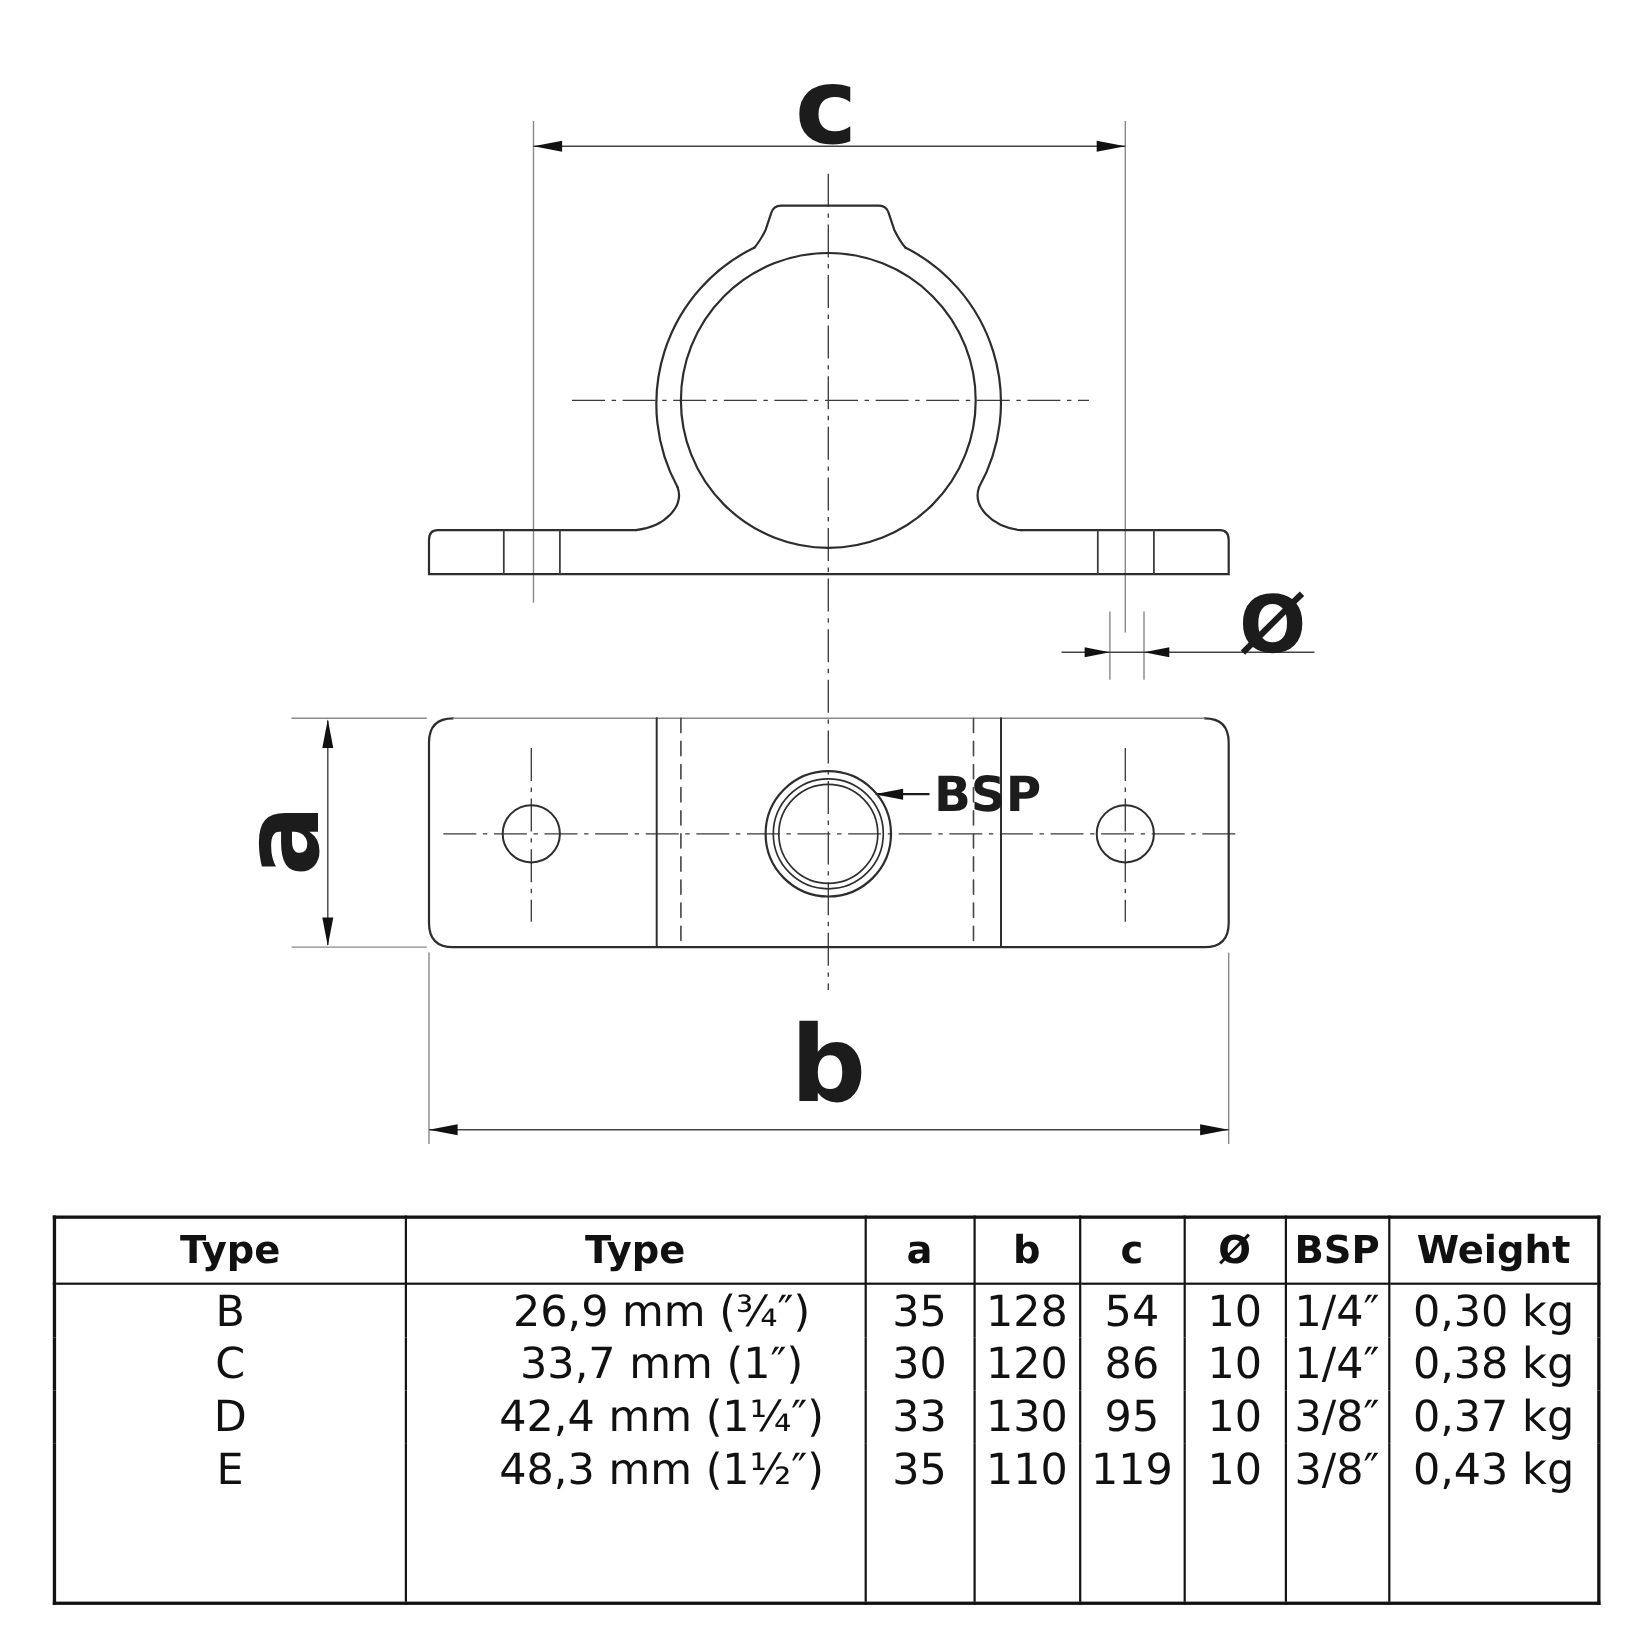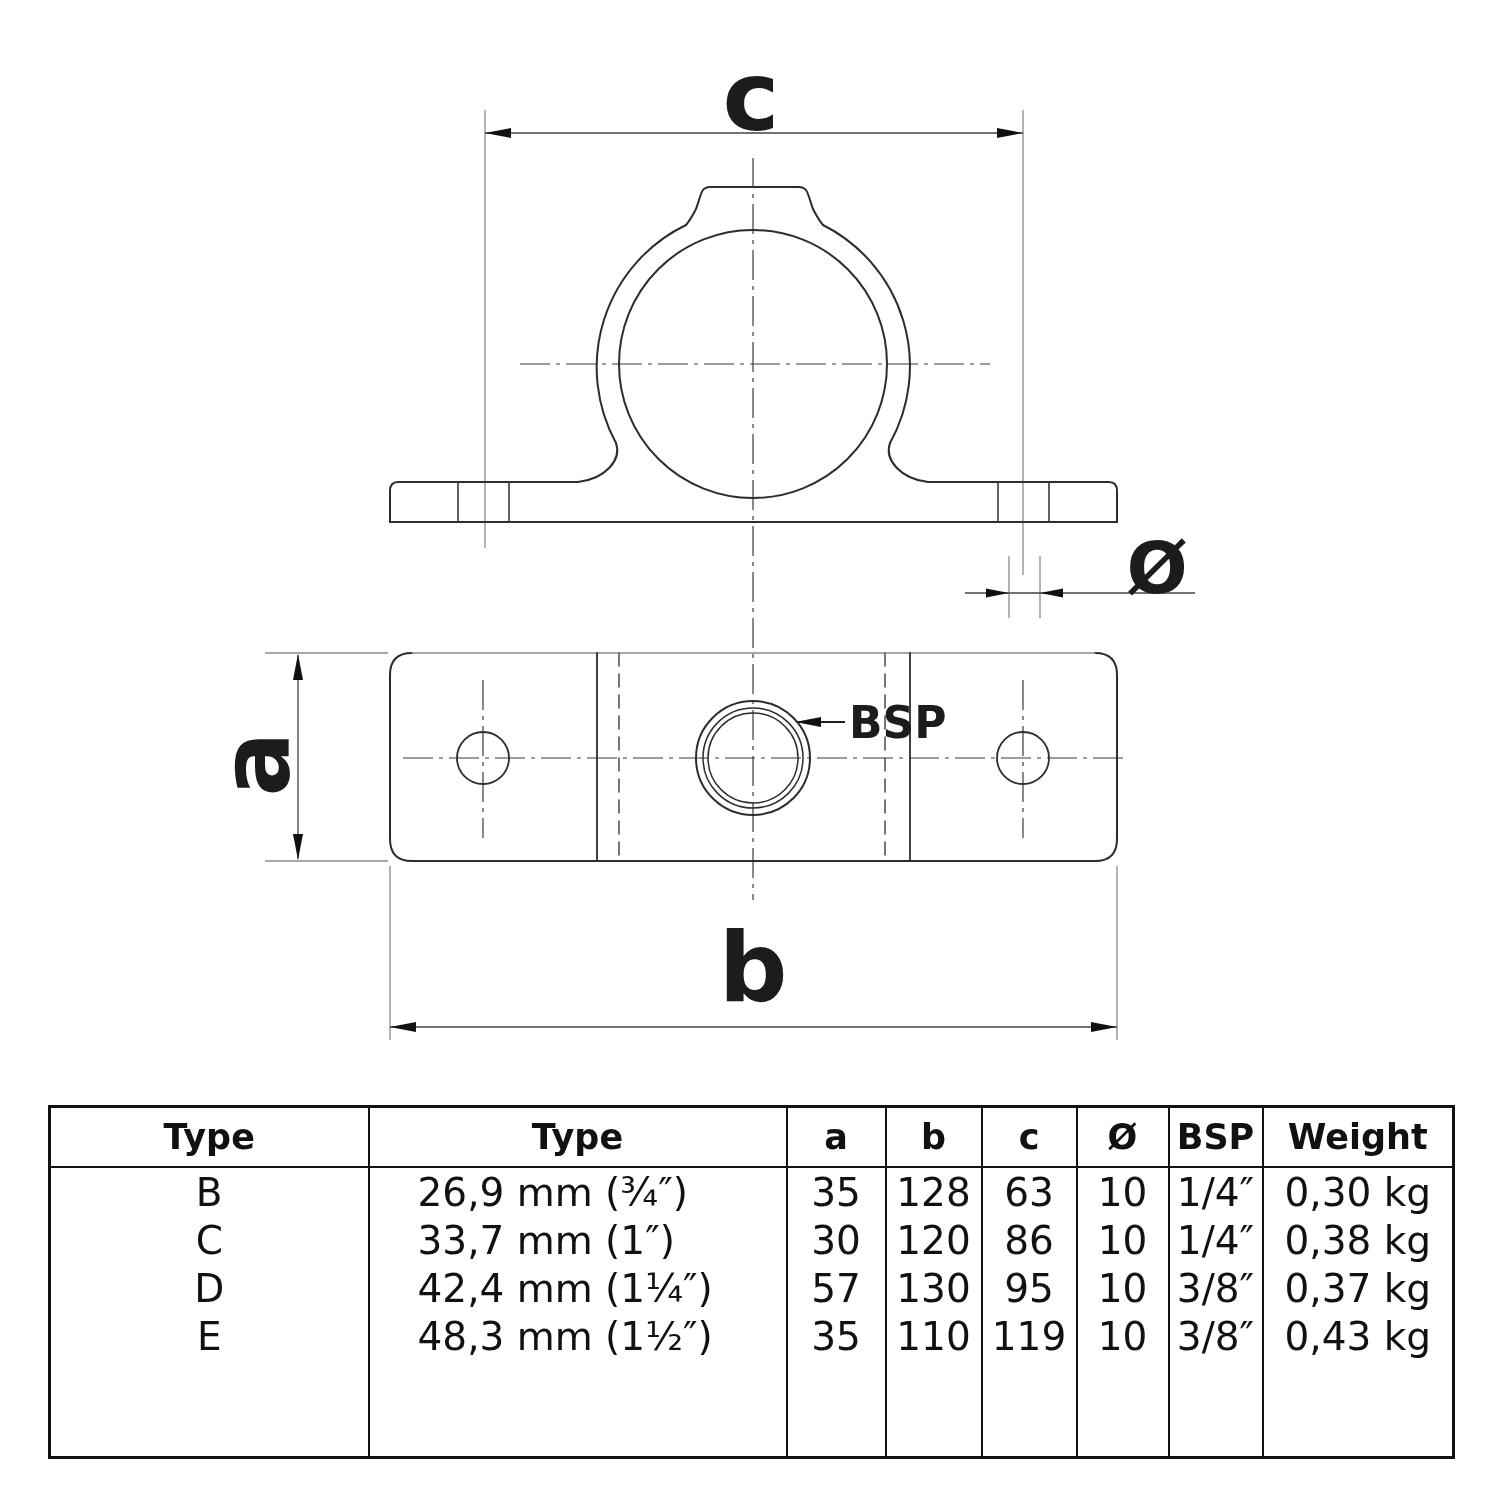--- a/index.html
+++ b/index.html
@@ -16,21 +16,21 @@
               border-collapse:collapse;table-layout:fixed;background:#fff;}
   .spec-table, .spec-table th, .spec-table td{border:0 solid #131313;}
   .spec-table{border:3px solid #131313;}
   .spec-table th{border-right:2px solid #131313;border-bottom:2px solid #131313;
                  font-size:35px;font-weight:bold;height:58px;
                  vertical-align:middle;padding:0;}
   .spec-table td{border-right:2px solid #131313;font-size:39px;font-weight:normal;
                  height:48px;text-align:center;vertical-align:middle;padding:0;
                  white-space:nowrap;}
   .spec-table th:last-child,.spec-table td:last-child{border-right:0;}
-  .spec-table td.size-cell{text-align:left;padding-left:48px;}
+  .spec-table td.size-cell{text-align:center;padding-left:48px;}
   .spec-table tr.filler td{height:auto;}
 </style>
 </head>
 <body>
 
 <div class="stage">
 
   <svg width="1501" height="1100" viewBox="0 0 1501 1100">
 
     <g stroke="#3a3a3a" stroke-width="1.2" fill="none" stroke-dasharray="30 6 4 6">
@@ -148,39 +148,39 @@
         <th>BSP</th>
         <th>Weight</th>
       </tr>
     </thead>
     <tbody>
       <tr>
         <td>B</td>
         <td class="size-cell">26,9 mm (¾″)</td>
         <td>35</td>
         <td>128</td>
-        <td>63</td>
+        <td>54</td>
         <td>10</td>
         <td>1/4″</td>
         <td>0,30 kg</td>
       </tr>
       <tr>
         <td>C</td>
         <td class="size-cell">33,7 mm (1″)</td>
         <td>30</td>
         <td>120</td>
         <td>86</td>
         <td>10</td>
         <td>1/4″</td>
         <td>0,38 kg</td>
       </tr>
       <tr>
         <td>D</td>
         <td class="size-cell">42,4 mm (1¼″)</td>
-        <td>57</td>
+        <td>33</td>
         <td>130</td>
         <td>95</td>
         <td>10</td>
         <td>3/8″</td>
         <td>0,37 kg</td>
       </tr>
       <tr>
         <td>E</td>
         <td class="size-cell">48,3 mm (1½″)</td>
         <td>35</td>

